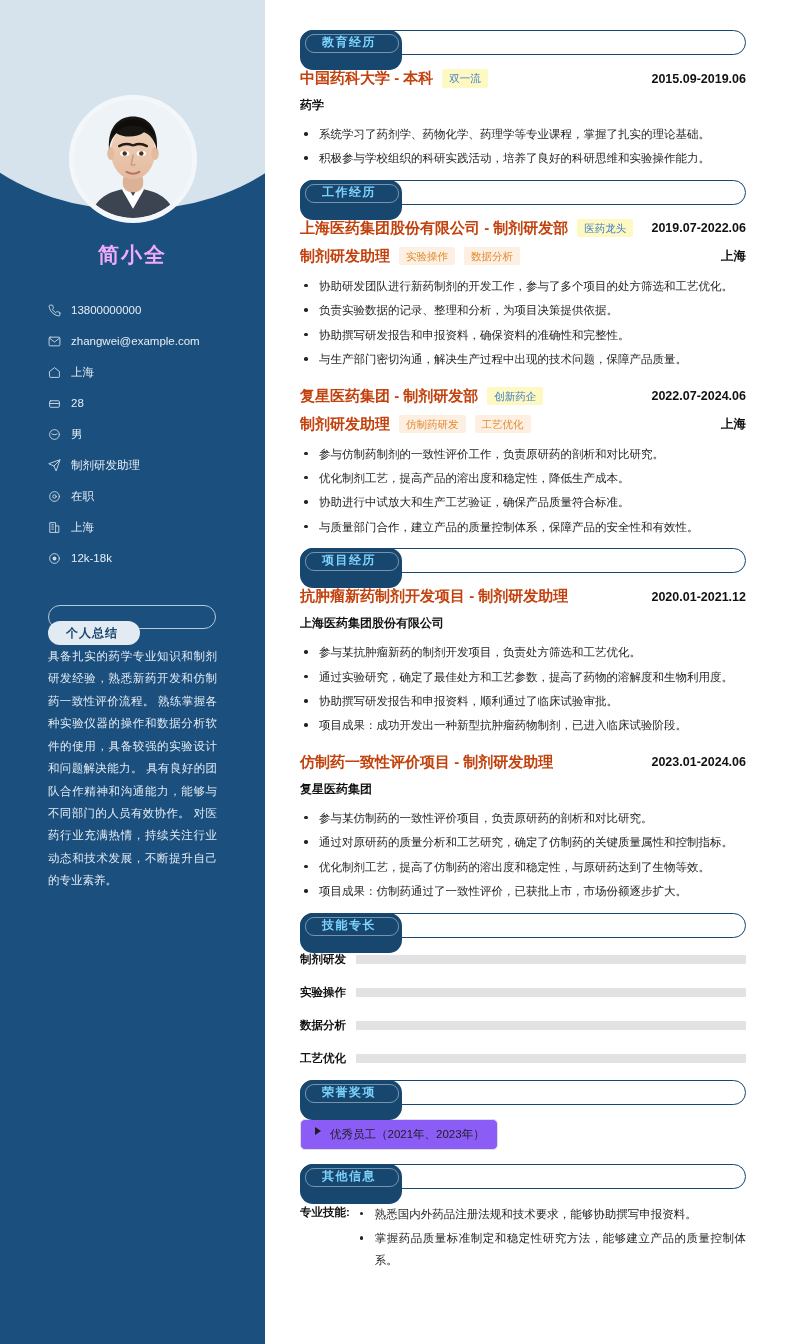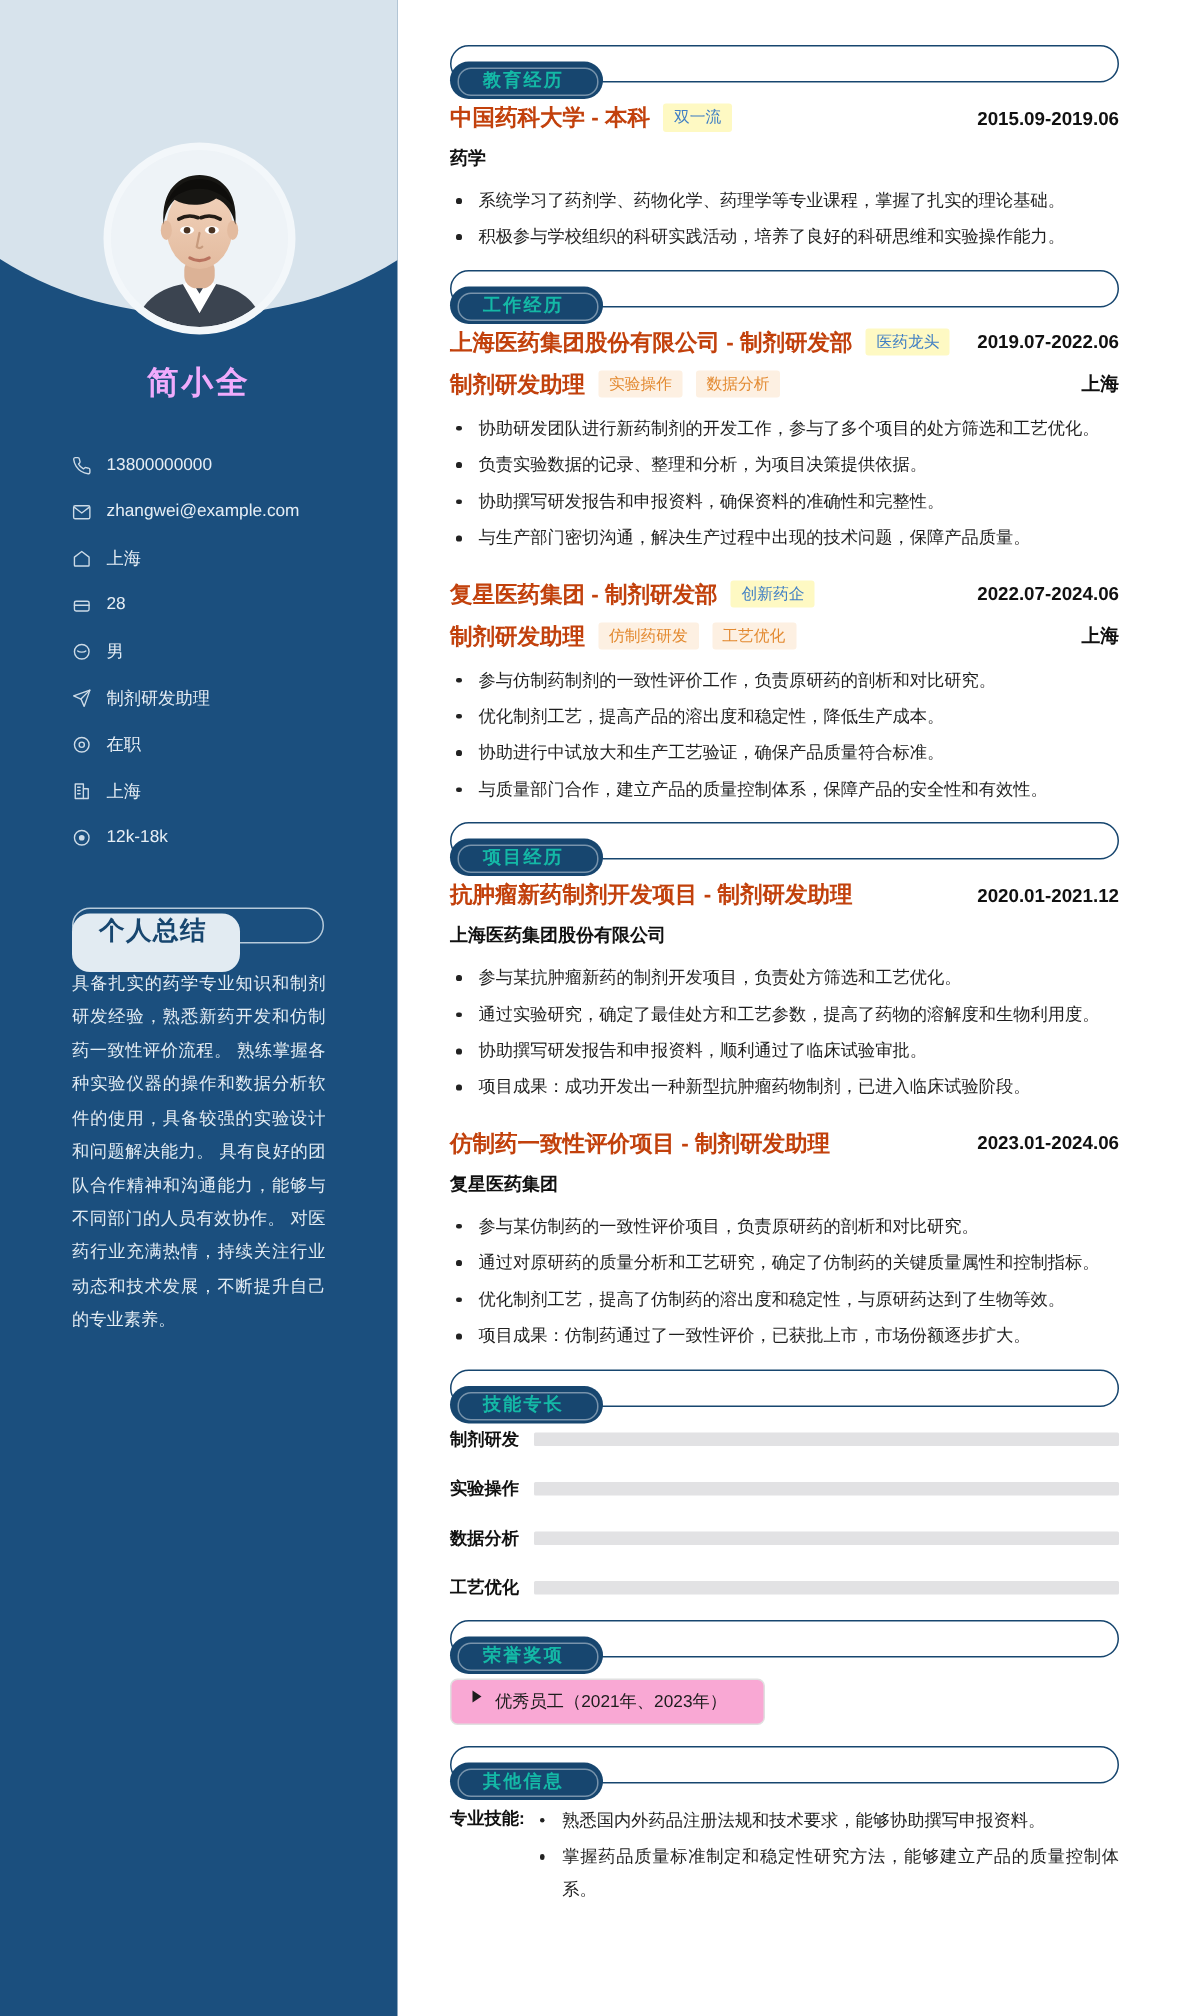--- a/index.html
+++ b/index.html
@@ -94,27 +94,27 @@
   }
   .side-pill-outline {
     position: absolute;
     left: 0; top: 0;
     width: 168px; height: 24px;
     border: 1px solid #b6cada;
     border-radius: 12px;
   }
   .side-pill-fill {
     position: absolute;
-    left: 0; top: 4px;
-    height: 39px;
+    left: 0; top: 16px;
+    height: 24px;
     padding: 0 22px 0 18px;
     border-radius: 12px;
     background: #e2ebf2;
     color: #17466f;
-    font-size: 17px;
+    font-size: 12px;
     font-weight: 700;
     line-height: 24px;
     letter-spacing: 1px;
     white-space: nowrap;
   }
   .summary-text {
     margin: 16px 48px 40px 48px;
     font-size: 11.5px;
     line-height: 1.95;
     color: #e3ecf3;
@@ -137,26 +137,26 @@
   }
   .sec-head-outline {
     position: absolute;
     left: 0; right: 0; top: 0;
     height: 25px;
     border: 1.4px solid #17466f;
     border-radius: 13px;
   }
   .sec-head-pill {
     position: absolute;
-    left: 0; top: 11px;
-    height: 25px;
+    left: 0; top: 0;
+    height: 40px;
     padding: 0 26px 0 22px;
     border-radius: 13px;
     background: #17466f;
-    color: #14b8a6;
+    color: #7dd3fc;
     font-size: 12px;
     font-weight: 700;
     letter-spacing: 1.5px;
     line-height: 25px;
     white-space: nowrap;
   }
   .sec-head-pill::after {
     content: "";
     position: absolute;
     left: 5px; top: 4px;
@@ -268,24 +268,24 @@
     background: #cfe0ec;
   }
 
   
   .honor-list { margin: 2px 0 14px 0; }
   .honor-item {
     display: inline-flex;
     gap: 9px;
     border: 1px solid #e0e0e0;
     border-radius: 5px;
-    padding: 7px 24px 7px 14px;
+    padding: 7px 12px 7px 14px;
     font-size: 11.5px;
     color: #1d1d1d;
-    background: #f9a8d4;
+    background: #8b5cf6;
   }
   .honor-caret {
     width: 0; height: 0;
     border-left: 6px solid #1d1d1d;
     border-top: 4px solid transparent;
     border-bottom: 4px solid transparent;
   }
 
   
   .other-row { display: flex; align-items: flex-start; }

